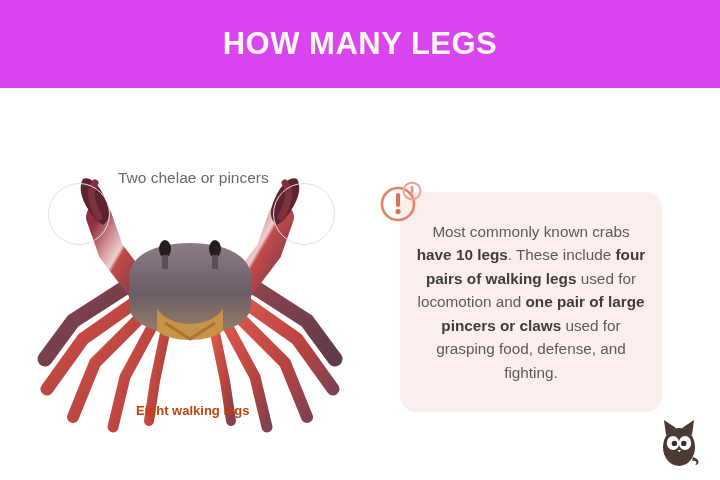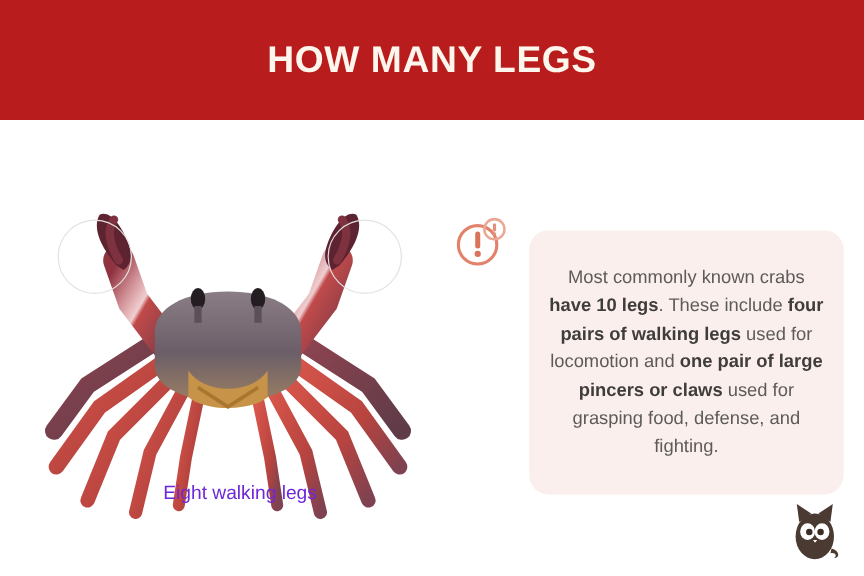--- a/index.html
+++ b/index.html
@@ -6,22 +6,22 @@
   html,body { width:720px; height:480px; }
   body {
     font-family:"Liberation Sans", sans-serif;
     background:#ffffff;
     position:relative;
     overflow:hidden;
   }
 
   
   #header-banner{
-    position:absolute; left:0; top:0; width:720px; height:100px;
-    background:#b91c1c;
+    position:absolute; left:0; top:0; width:720px; height:88px;
+    background:#d946ef;
     display:flex; flex-direction:column;
     align-items:center; justify-content:center;
   }
   .title-line{
     color:#FDF6EC;
     font-weight:bold;
     font-size:31px;
     line-height:38px;
     letter-spacing:0.5px;
     text-align:center;
@@ -31,41 +31,40 @@
   
   #crab-figure{
     position:absolute; left:0; top:88px; width:380px; height:392px;
   }
   #label-pincers{
     position:absolute; left:118px; top:81px;
     font-size:15.5px; color:#6a6a6a; white-space:nowrap;
   }
   #label-walking-legs{
     position:absolute; left:136px; top:315px;
-    font-size:16px; color:#6d28d9; white-space:nowrap;
+    font-size:13px; color:#c2410c; white-space:nowrap;font-weight:bold;
   }
   .pincer-highlight{
     position:absolute; width:62px; height:62px;
     border:1.4px solid #e2e2e2; border-radius:50%;
     background:transparent;
   }
   #pincer-highlight-left{ left:48px; top:95px; }
   #pincer-highlight-right{ left:273px; top:95px; }
 
   #crab-illustration{ position:absolute; left:25px; top:85px; width:330px; height:270px; }
 
   
   #info-panel{
     position:absolute; left:400px; top:192px;
     width:262px; height:220px;
     background:#FAEFEC;
     border-radius:16px;
     display:flex; align-items:center; justify-content:center;
     padding:10px 14px;
-    margin-left:41px;
   }
   #info-text{
     font-size:15.3px;
     line-height:23.5px;
     color:#5d5b59;
     text-align:center;
   }
   #info-text b{ color:#3f3d3b; font-weight:bold; }
 
   #alert-icon{
@@ -140,20 +139,21 @@
 
     <ellipse cx="140" cy="76" rx="6" ry="9" fill="#241D22"></ellipse>
     <ellipse cx="190" cy="76" rx="6" ry="9" fill="#241D22"></ellipse>
     <rect x="137" y="82" width="6" height="14" fill="#5B5058"></rect>
     <rect x="187" y="82" width="6" height="14" fill="#5B5058"></rect>
   </svg>
 
   <div class="pincer-highlight" id="pincer-highlight-left"></div>
   <div class="pincer-highlight" id="pincer-highlight-right"></div>
 
+  <div id="label-pincers">Two chelae or pincers</div>
   <div id="label-walking-legs">Eight walking legs</div>
 </div>
 
 <div id="info-panel">
   <div id="info-text"><span>Most commonly known crabs </span><b>have 10 legs</b><span>. These include </span><b>four pairs of walking legs</b><span> used for locomotion and </span><b>one pair of large pincers or claws</b><span> used for grasping food, defense, and fighting.</span></div>
 </div>
 
 <svg id="alert-icon" viewBox="0 0 46 46" xmlns="http://www.w3.org/2000/svg" aria-hidden="true">
   <circle cx="19" cy="25" r="16" fill="none" stroke="#E2826A" stroke-width="2.6"></circle>
   <rect x="17" y="14" width="4.2" height="14" rx="2.1" fill="#D9735A"></rect>

